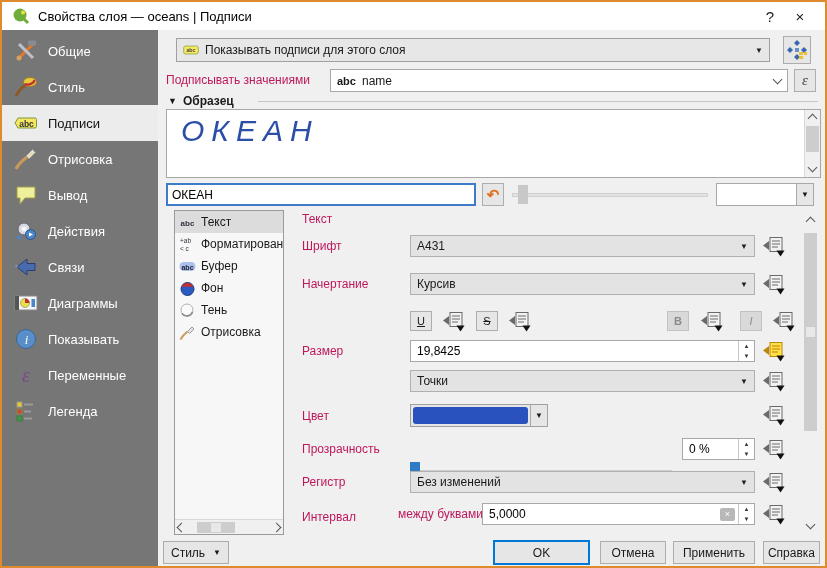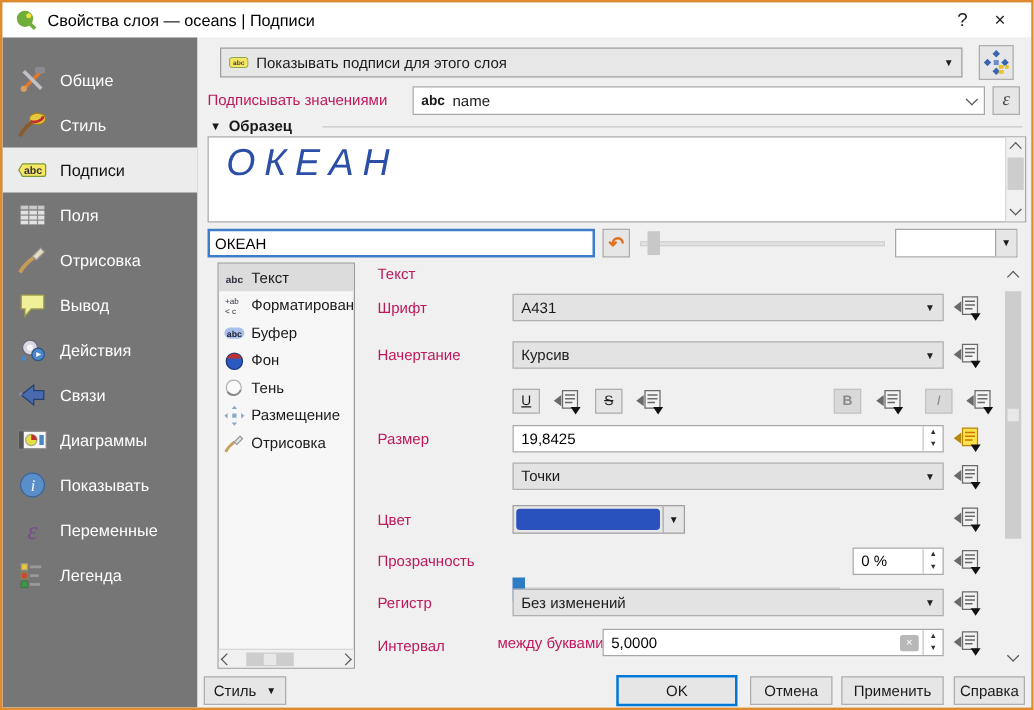--- a/index.html
+++ b/index.html
@@ -12,21 +12,21 @@
     font-size:12px;color:#1a1a1a;background:#f0f0f0;
     position:relative;overflow:hidden;
   }
   
   .titlebar{height:28px;background:#fff;display:flex;align-items:center;padding:0 10px;flex:0 0 auto;}
   .titlebar .app-icon{width:18px;height:18px;margin-right:8px;flex:0 0 auto;}
   .titlebar .title{font-size:13px;color:#000;flex:1;white-space:nowrap;}
   .tb-btn{width:30px;text-align:center;font-size:15px;color:#222;cursor:pointer;}
   
   .body{flex:1;display:flex;min-height:0;}
-  .sidebar{width:156px;background:#767676;padding-top:16px;flex:0 0 auto;overflow:hidden;}
+  .sidebar{width:156px;background:#767676;padding-top:3px;flex:0 0 auto;overflow:hidden;}
   .side-item{height:36px;display:flex;align-items:center;padding-left:12px;gap:10px;color:#fff;font-size:13px;cursor:pointer;white-space:nowrap;}
   .side-item.selected{background:#ececec;color:#111;}
   .side-item svg{width:24px;height:24px;flex:0 0 auto;}
   .main{flex:1;position:relative;background:#f0f0f0;min-width:0;}
   .abs{position:absolute;}
   
   .combo{background:#e7e7e7;border:1px solid #a0a0a0;display:flex;align-items:center;padding:0 6px;gap:6px;height:24px;}
   .combo .arrow{margin-left:auto;font-size:8px;color:#222;}
   .combo.gray22{height:22px;background:#e3e3e3;border-color:#b0b0b0;}
   .whitebox{background:#fff;border:1px solid #a8a8a8;}
@@ -102,28 +102,20 @@
       </div>
 
       <div class="side-item selected">
         <svg viewBox="0 0 24 24">
           <path d="M4 7h17a1.5 1.5 0 0 1 1.5 1.5v7A1.5 1.5 0 0 1 21 17H4l-3-5z" fill="#f5e663" stroke="#7a9a3a"></path>
           <text x="12.5" y="15.5" font-size="8.5" font-weight="bold" text-anchor="middle" fill="#333" font-family="Liberation Sans, sans-serif">abc</text>
         </svg>
         <span>Подписи</span>
       </div>
 
-      <div class="side-item">
-        <svg viewBox="0 0 24 24">
-          <rect x="2" y="4" width="20" height="16" fill="#e2e2e2" stroke="#777"></rect>
-          <rect x="2" y="4" width="20" height="4" fill="#c8c8cc" stroke="#777"></rect>
-          <path d="M2 12h20M2 16h20M9 4v16M16 4v16" stroke="#8a8a8a" stroke-width="1"></path>
-        </svg>
-        <span>Поля</span>
-      </div>
 
       <div class="side-item">
         <svg viewBox="0 0 24 24">
           <path d="M2 22c3-6 7-9 11-12" stroke="#c89a5a" stroke-width="3.2" fill="none"></path>
           <path d="M12 9l6.5-6.5 3 3L15 12z" fill="#e8dcc0" stroke="#999"></path>
         </svg>
         <span>Отрисовка</span>
       </div>
 
       <div class="side-item">
@@ -281,27 +273,20 @@
         </div>
         <div class="tab-item">
           <svg viewBox="0 0 17 17">
             <circle cx="8" cy="8" r="6" fill="#fafafa" stroke="#b0b0b0"></circle>
             <path d="M3 11.5a6 6 0 0 0 10.5-1.5" stroke="#8a8a8a" stroke-width="1.6" fill="none"></path>
           </svg>
           <span class="tlabel">Тень</span>
         </div>
         <div class="tab-item">
           <svg viewBox="0 0 17 17">
-            <path d="M8.5 0.5l2.2 2.6H6.3zM8.5 16.5l2.2-2.6H6.3zM0.5 8.5l2.6-2.2v4.4zM16.5 8.5l-2.6-2.2v4.4z" fill="#8aa8cc"></path>
-            <rect x="6.8" y="6.8" width="3.4" height="3.4" fill="#8aa8cc"></rect>
-          </svg>
-          <span class="tlabel">Размещение</span>
-        </div>
-        <div class="tab-item">
-          <svg viewBox="0 0 17 17">
             <path d="M1.5 15.5c2-4 4.5-6 7-8" stroke="#c8a060" stroke-width="2.2" fill="none"></path>
             <path d="M8.5 7.5l4.5-4.5 2 2-4.5 4.5z" fill="#e6e6e6" stroke="#999"></path>
           </svg>
           <span class="tlabel">Отрисовка</span>
         </div>
         <div style="margin-top:auto;height:15px;border-top:1px solid #d8d8d8;display:flex;align-items:center;background:#f0f0f0;">
           <i class="chev left" style="margin-left:3px;"></i>
           <div style="width:38px;height:11px;background:#cdcdcd;margin-left:12px;position:relative;">
             <span style="position:absolute;left:14px;top:1px;width:10px;height:9px;background:#e8e8e8;"></span>
           </div>

